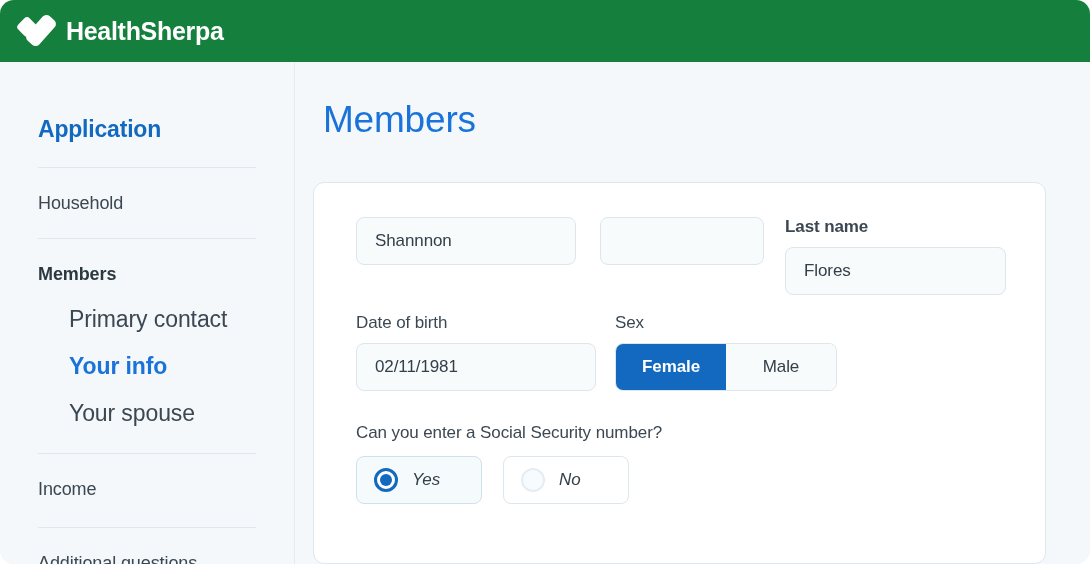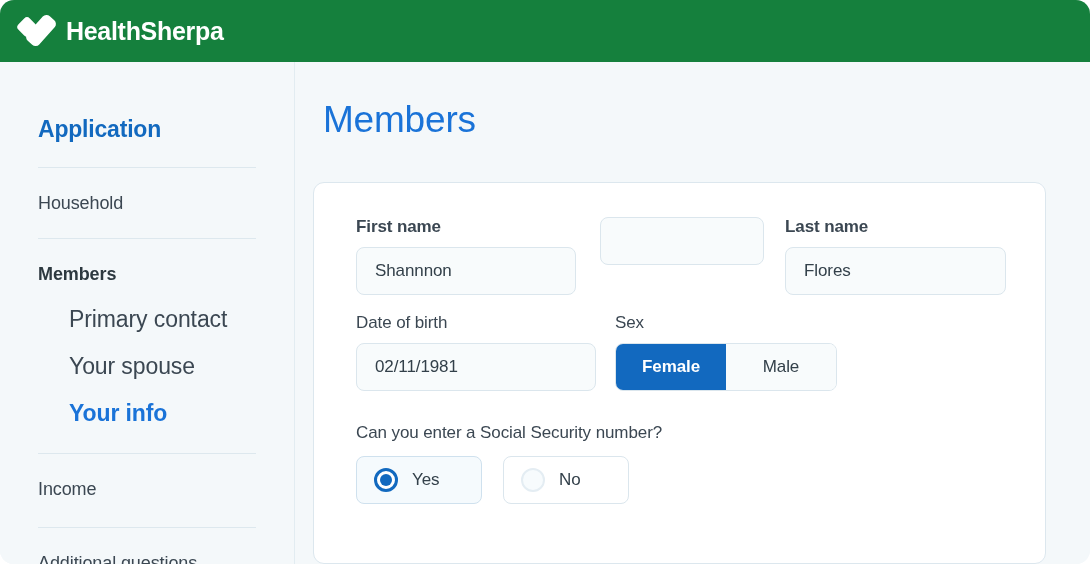--- a/index.html
+++ b/index.html
@@ -223,20 +223,21 @@
 
   .question {
     margin-top: 32px;
     font-size: 17px;
     color: #3b4752;
     letter-spacing: -0.1px;
   }
   .radio-row {
     display: flex;
     margin-top: 13px;
+    font-style: italic;
   }
   .radio-box {
     box-sizing: border-box;
     height: 48px;
     width: 126px;
     border: 1px solid #dbe6ed;
     border-radius: 8px;
     background: #ffffff;
     display: flex;
     align-items: center;
@@ -293,38 +294,37 @@
 
     <div class="sidebar">
       <div class="side-title">Application</div>
       <div class="side-rule"></div>
 
       <div class="side-item">Household</div>
       <div class="side-rule"></div>
 
       <div class="side-item bold">Members</div>
       <div class="side-sub">Primary contact</div>
+      <div class="side-sub active">Your info</div>
       <div class="side-sub">Your spouse</div>
-      <div class="side-sub active">Your info</div>
       <div class="side-rule s2"></div>
 
       <div class="side-item">Income</div>
       <div class="side-rule s2"></div>
 
       <div class="side-item">Additional questions</div>
     </div>
 
     <div class="content">
       <div class="page-title">Members</div>
 
       <div class="card">
 
         <div class="field-row">
           <div class="field">
-            <div class="field-label">First name</div>
             <input class="text-input w-first" type="text" value="Shannnon" style="">
           </div>
 
           <div class="gap-a"></div>
 
           <div class="field">
             <input class="text-input w-middle" type="text" value="" style="">
           </div>
 
           <div class="gap-b"></div>

